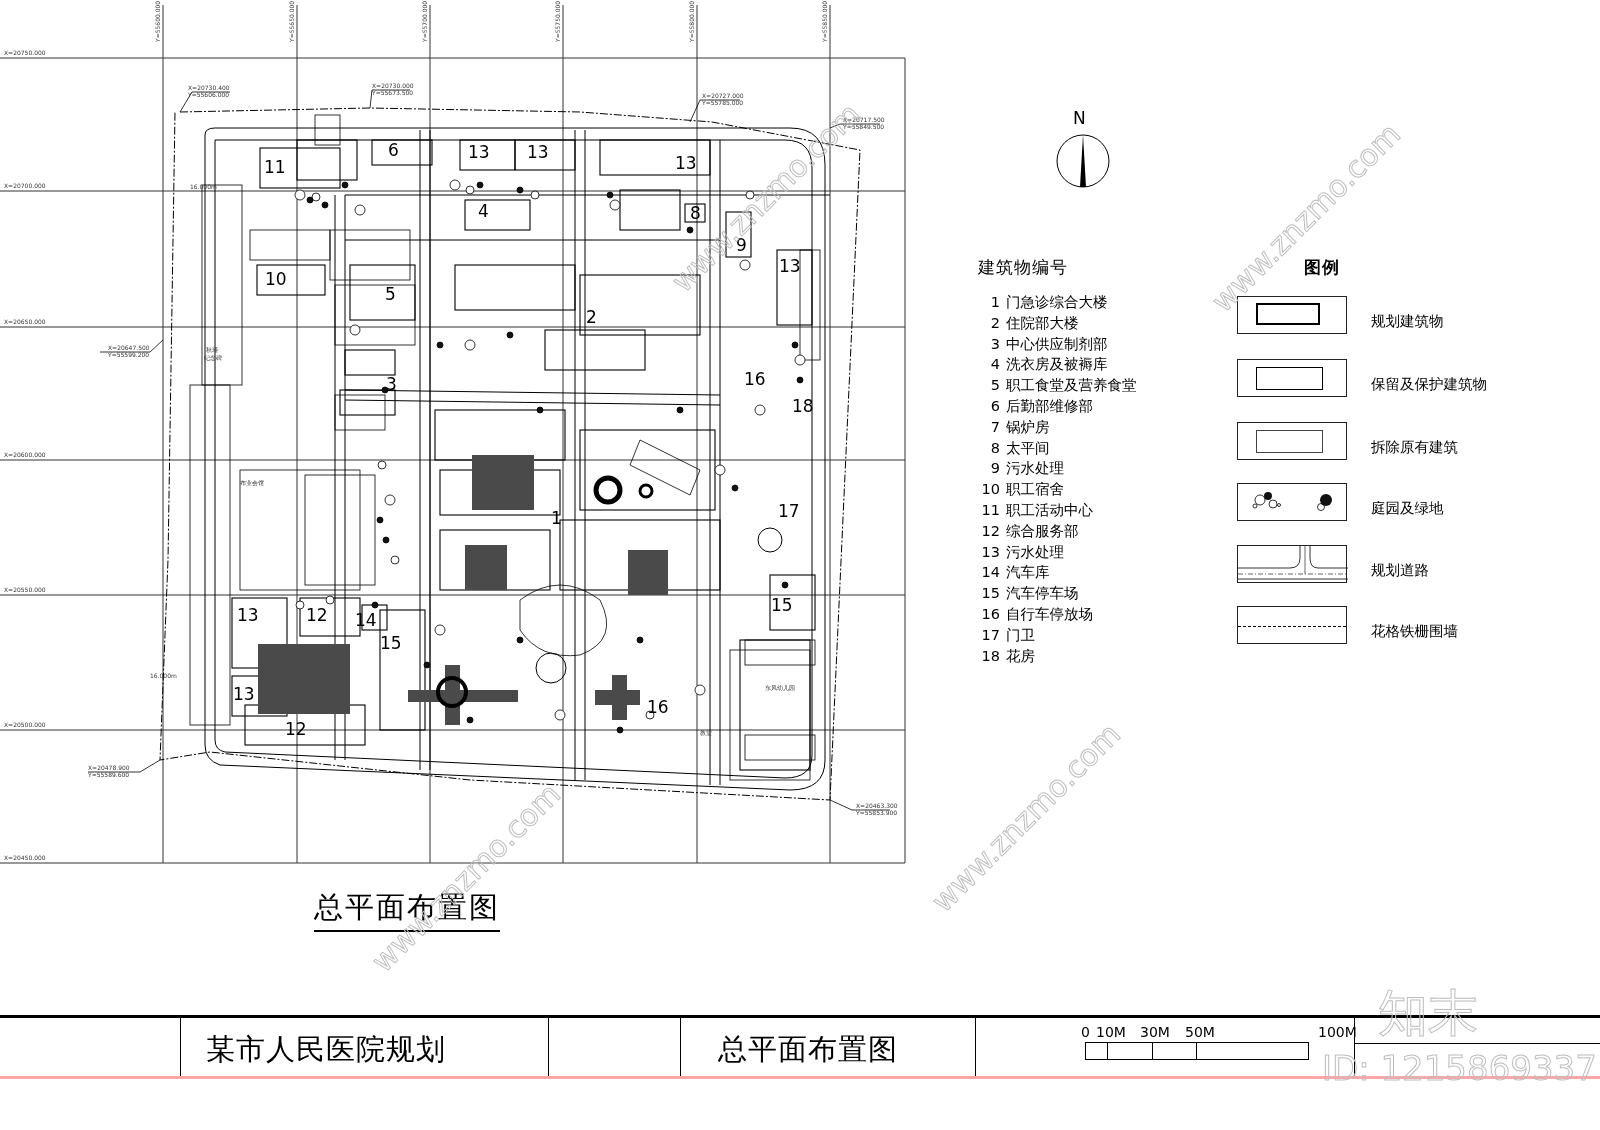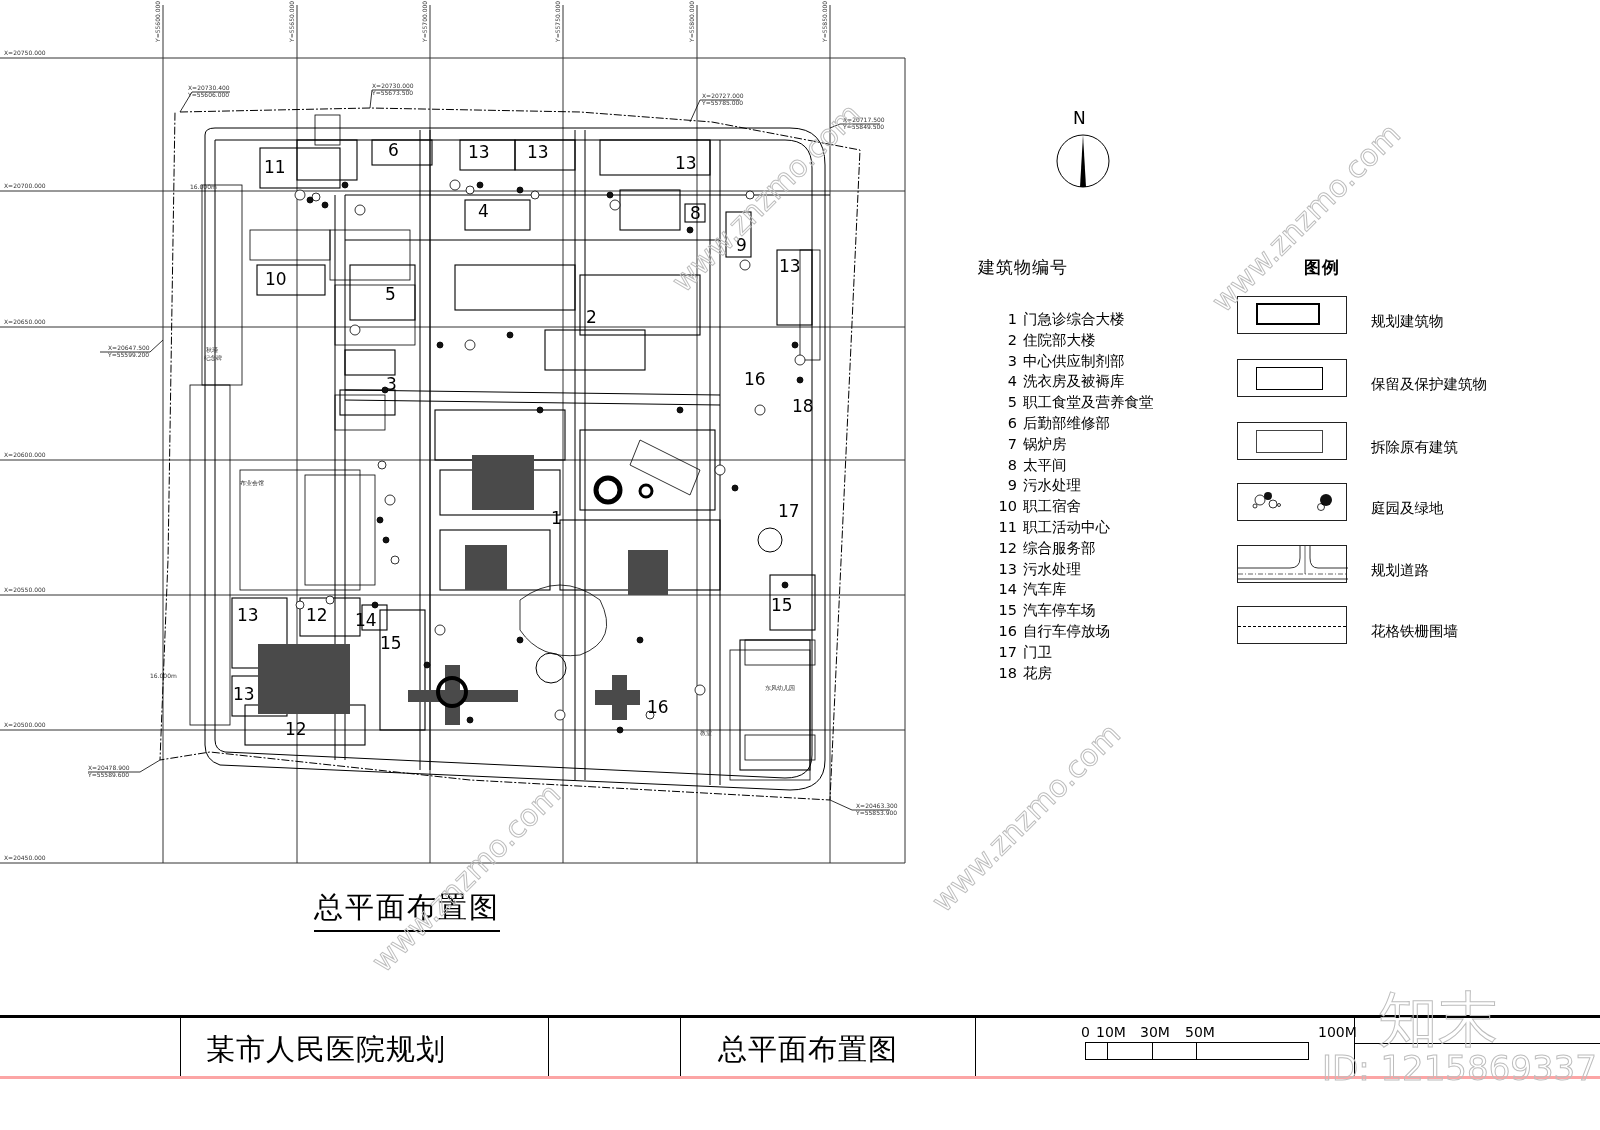--- a/index.html
+++ b/index.html
@@ -2,21 +2,21 @@
 <html><head>
 <meta charset="utf-8">
 <style>
   html, body { margin:0; padding:0; background:#ffffff; }
   body { width:1600px; height:1130px; position:relative; overflow:hidden; font-family:"DejaVu Sans", sans-serif; color:#000; }
   .abs { position:absolute; }
   svg text { font-family:"DejaVu Sans", sans-serif; }
   .coord { font-size:6px; fill:#333; }
   .bnum { font-size:17px; fill:#000; }
   .legend-title { position:absolute; font-size:17px; letter-spacing:1px; }
-  .bldg-list { position:absolute; left:978px; top:292px; margin:17px; padding:0; list-style:none; }
+  .bldg-list { position:absolute; left:978px; top:292px; margin:0; padding:0; list-style:none; }
   .bldg-list li { height:20.8px; font-size:14.5px; line-height:20.8px; white-space:nowrap; }
   .bldg-list .num { display:inline-block; width:22px; text-align:right; margin-right:6px; }
   .legend-row { position:absolute; left:1237px; width:540px; height:40px; }
   .legend-box { position:absolute; left:0; top:0; width:110px; height:38px; border:1px solid #222; box-sizing:border-box; background:#fff; }
   .legend-label { position:absolute; left:134px; top:2px; font-size:14.5px; white-space:nowrap;margin-top:14px; }
   .drawing-title { position:absolute; left:314px; top:888px; font-size:29px; letter-spacing:2px; border-bottom:2px solid #000; padding-bottom:2px; }
   .titleblock { position:absolute; left:0; top:1015px; width:1600px; height:64px; border-top:3px solid #000; border-bottom:3px solid #fca5a5; box-sizing:border-box; }
   .tb-div { position:absolute; top:0; bottom:0; width:1px; background:#000; }
   .tb-text { position:absolute; top:12px; font-size:29px; letter-spacing:1px; white-space:nowrap; }
   .scale-label { position:absolute; top:6px; font-size:14px; white-space:nowrap; }
@@ -381,18 +381,18 @@
     <span class="scale-label" style="left:1294px;margin-left:24px;">100M</span>
     <div style="position:absolute;left:1085px;top:24px;width:224px;height:18px;border:1px solid #000;box-sizing:border-box;"></div>
     <div style="position:absolute;left:1107px;top:24px;width:1px;height:18px;background:#000;"></div>
     <div style="position:absolute;left:1152px;top:24px;width:1px;height:18px;background:#000;"></div>
     <div style="position:absolute;left:1196px;top:24px;width:1px;height:18px;background:#000;"></div>
   </div>
   <div class="tb-div" style="left:1354px;top:0;bottom:0;"></div>
   <div style="position:absolute;left:1355px;right:0;top:25px;height:1px;background:#000;"></div>
 </div>
 
-<div class="watermark" style="left:1378px;top:980px;font-size:60px;">知末</div>
+<div class="watermark" style="left:1378px;top:980px;font-size:50px;">知末</div>
 <div class="watermark" style="left:1322px;top:1048px;font-size:34px;">ID: 1215869337</div>
 <div class="watermark" style="left:1180px;top:200px;font-size:30px;transform:rotate(-45deg);">www.znzmo.com</div>
 <div class="watermark" style="left:640px;top:180px;font-size:30px;transform:rotate(-45deg);">www.znzmo.com</div>
 <div class="watermark" style="left:900px;top:800px;font-size:30px;transform:rotate(-45deg);">www.znzmo.com</div>
 <div class="watermark" style="left:340px;top:860px;font-size:30px;transform:rotate(-45deg);">www.znzmo.com</div>
 
 </body></html>

